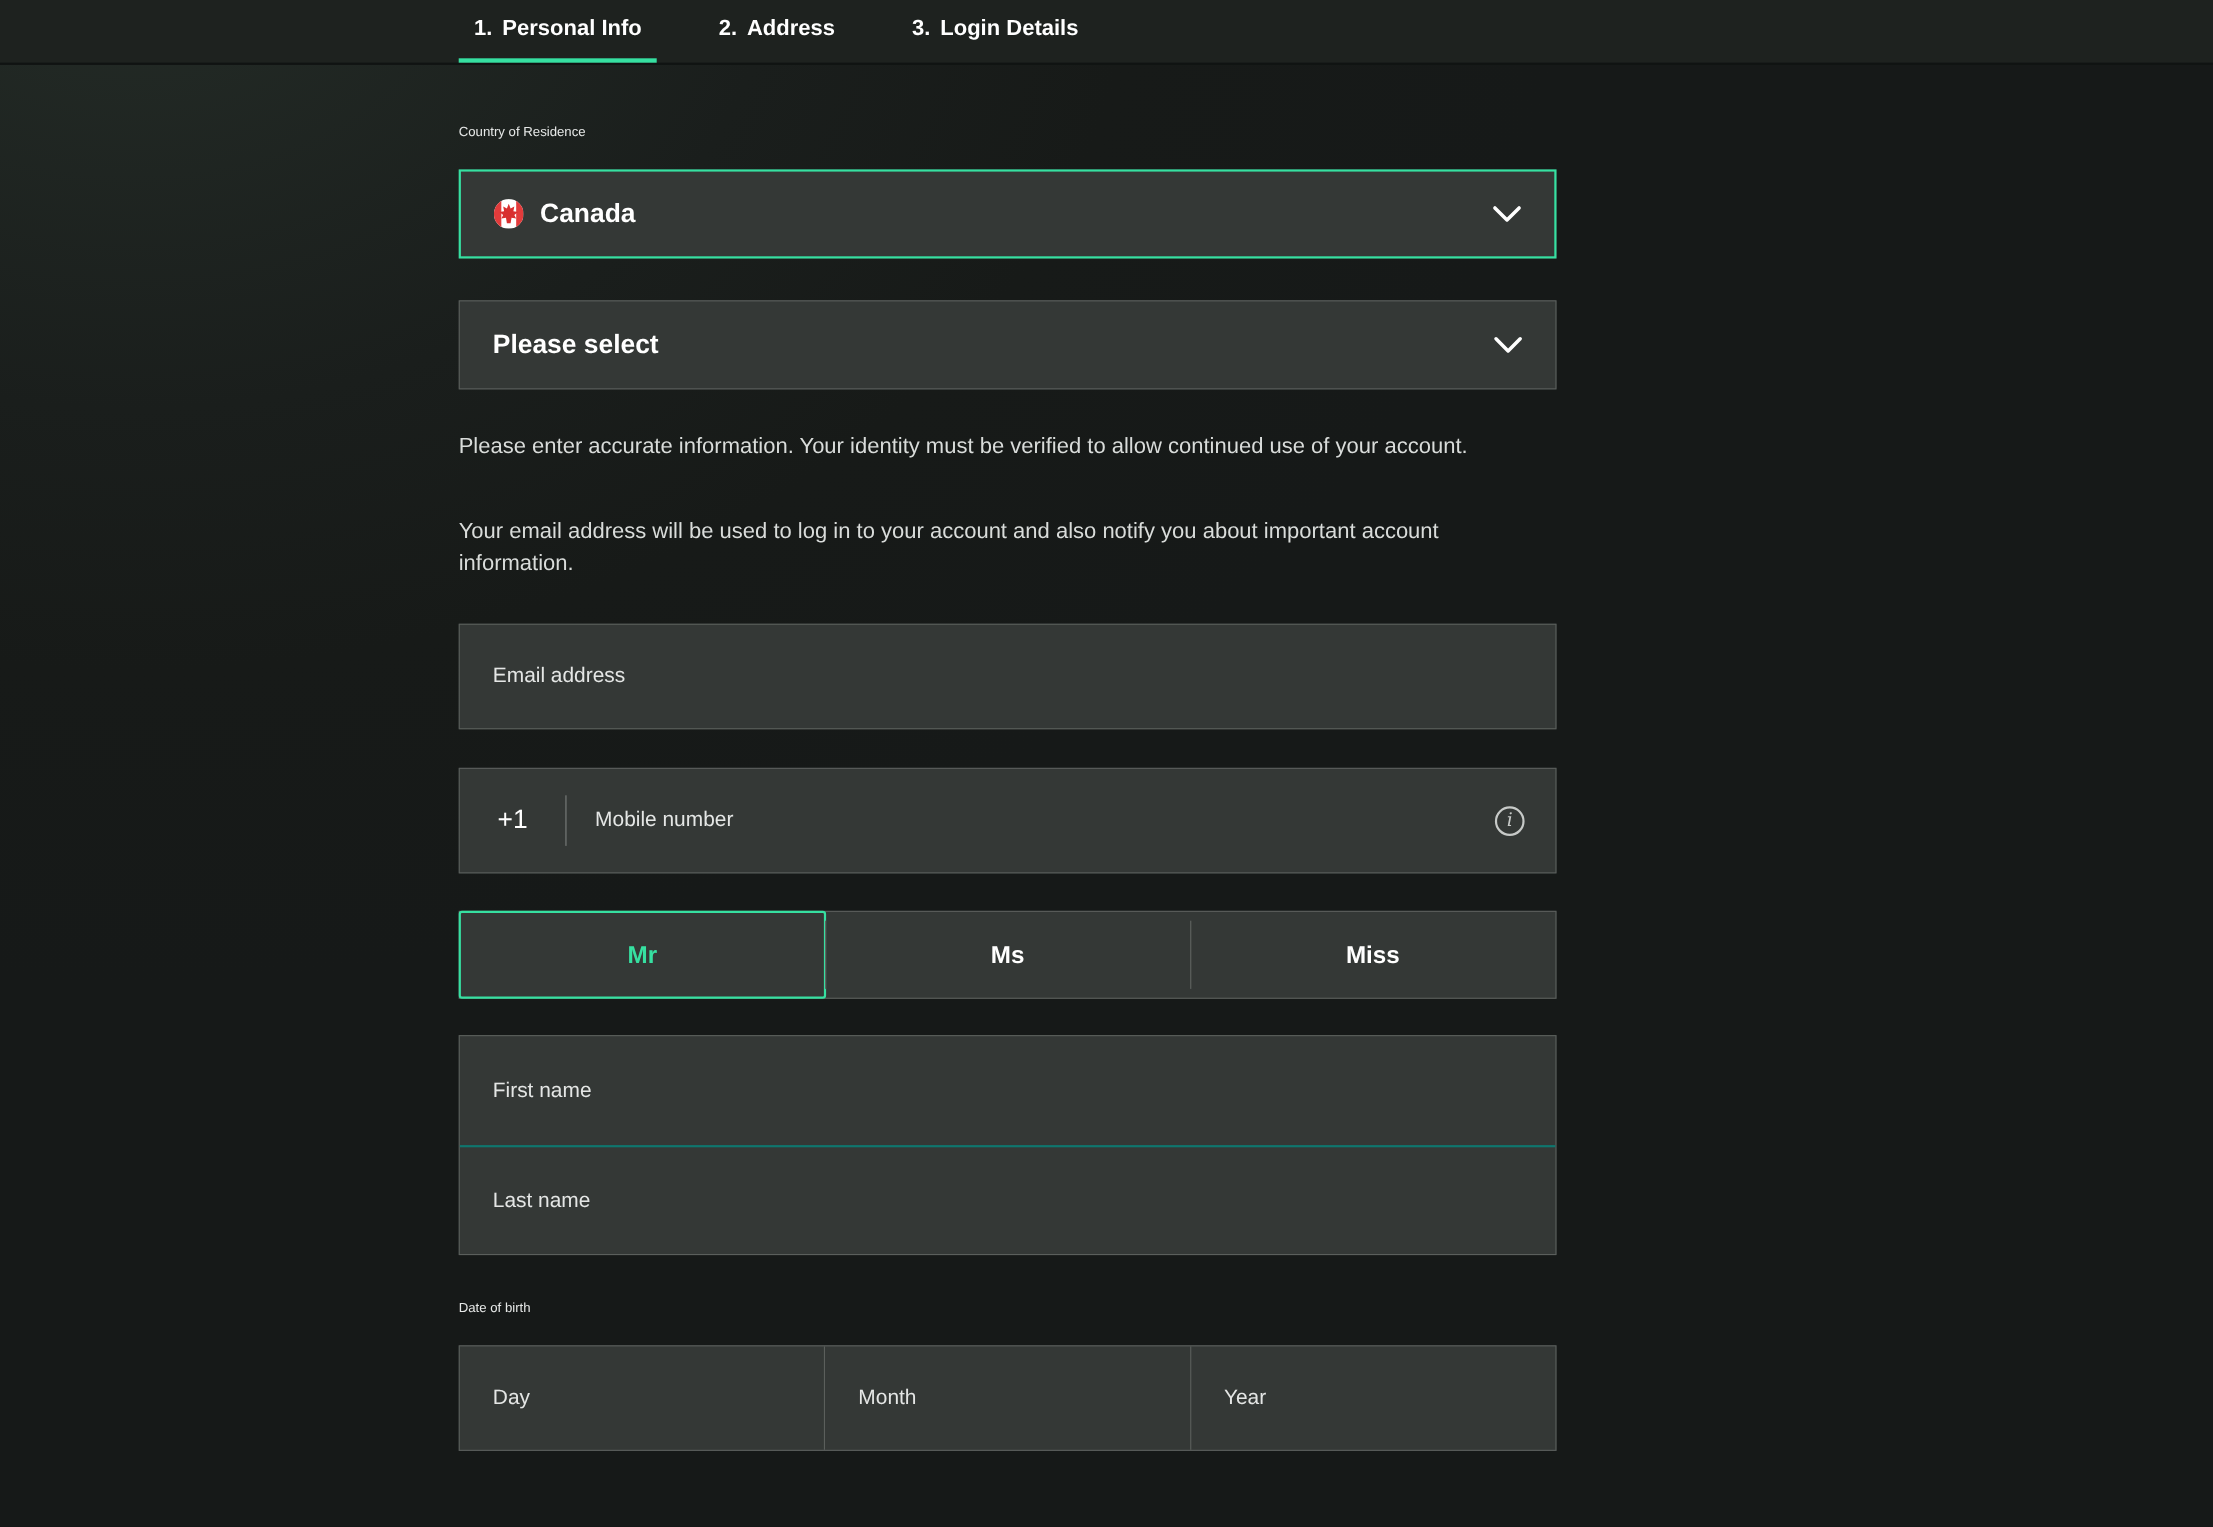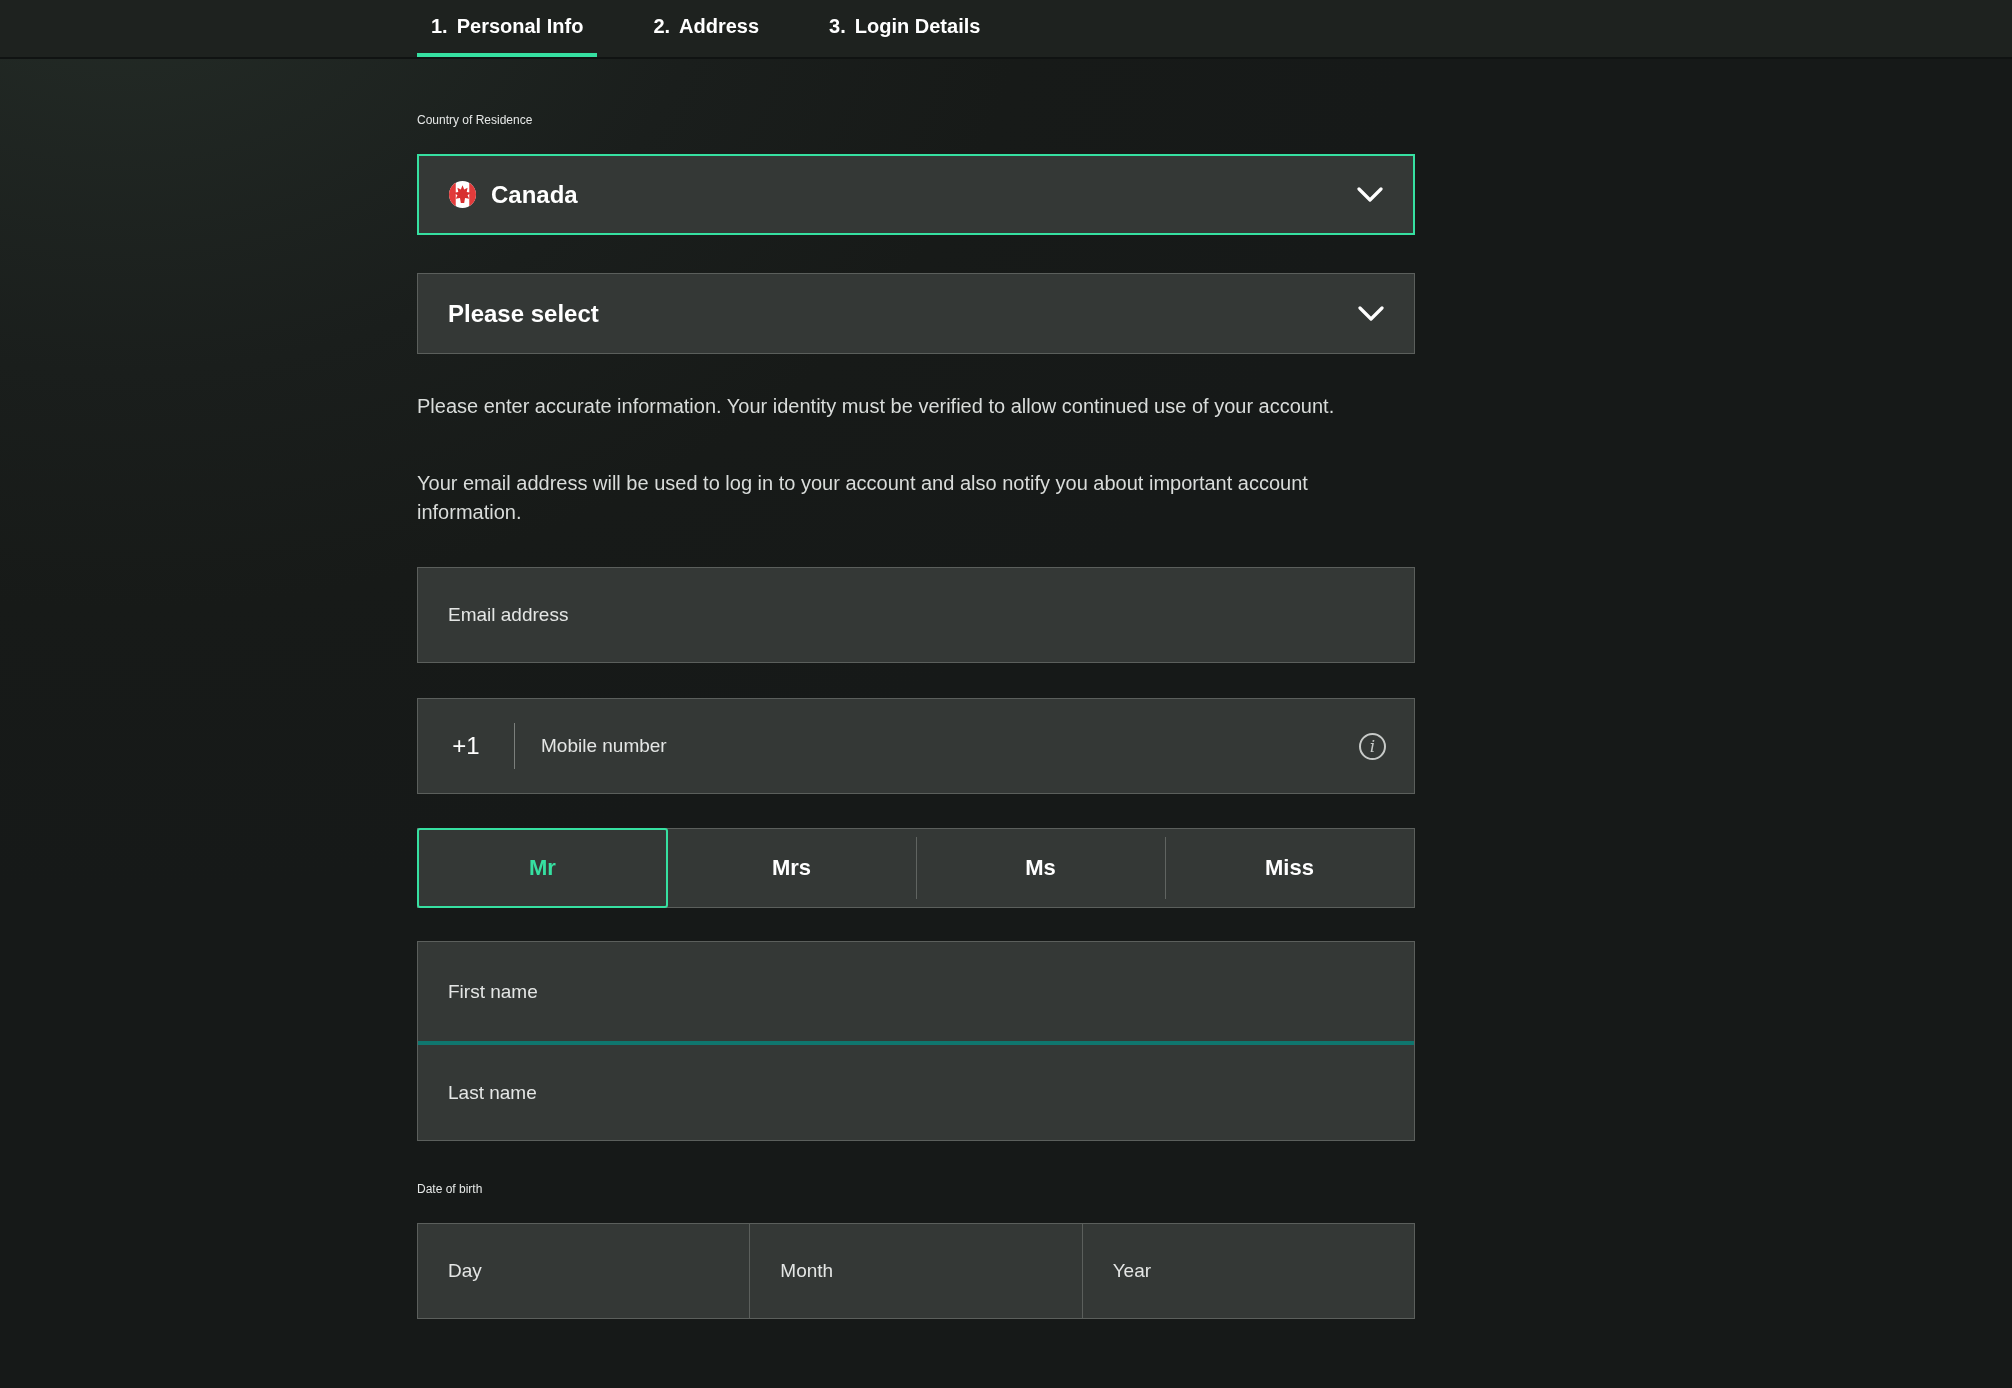--- a/index.html
+++ b/index.html
@@ -89,21 +89,21 @@
     border:2px solid var(--accent); border-radius:3px; pointer-events:none;
   }
   .title-cell.divided::before {
     content:""; position:absolute; left:0; top:8px; bottom:8px;
     width:1px; background:#606461;
   }
 
   
   .name-group { margin-bottom:36px; }
   .name-row { height:99px; display:flex; align-items:center; }
-  .name-row + .name-row { border-top:4px solid #0f766e;justify-content:flex-end; }
+  .name-row + .name-row { border-top:2px solid #0f766e;justify-content:flex-end; }
 
   
   .dob-group { height:96px; display:flex; }
   .dob-cell { flex:1; display:flex; align-items:center; }
   .dob-cell + .dob-cell { border-left:1px solid #5b5f5c; }
 </style>
 </head>
 <body>
 
 <div class="page">
@@ -173,23 +173,20 @@
         <input type="text" placeholder="Mobile number" style="">
         <span class="info-icon">
             <span>i</span>
           </span>
       </div>
 
       <div class="titles">
         <div class="title-cell selected">
           <span>Mr</span>
         </div>
-        <div class="title-cell">
-          <span>Mrs</span>
-        </div>
         <div class="title-cell divided">
           <span>Ms</span>
         </div>
         <div class="title-cell divided">
           <span>Miss</span>
         </div>
       </div>
 
       <div class="name-group">
         <div class="name-row">

